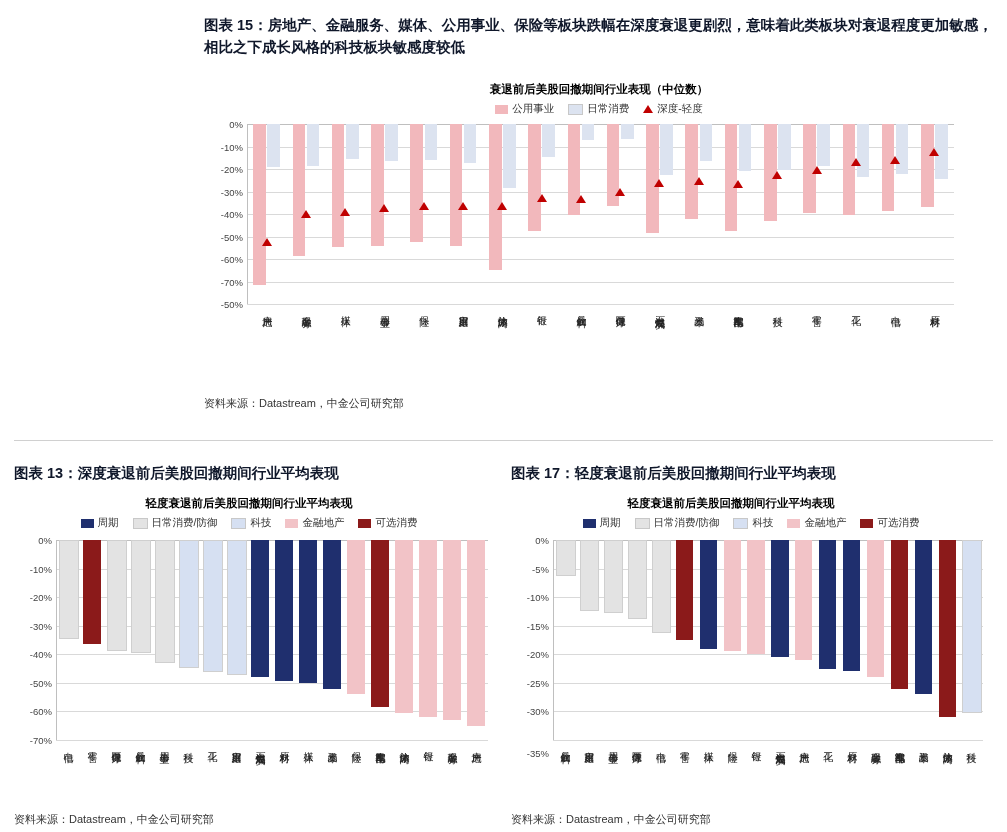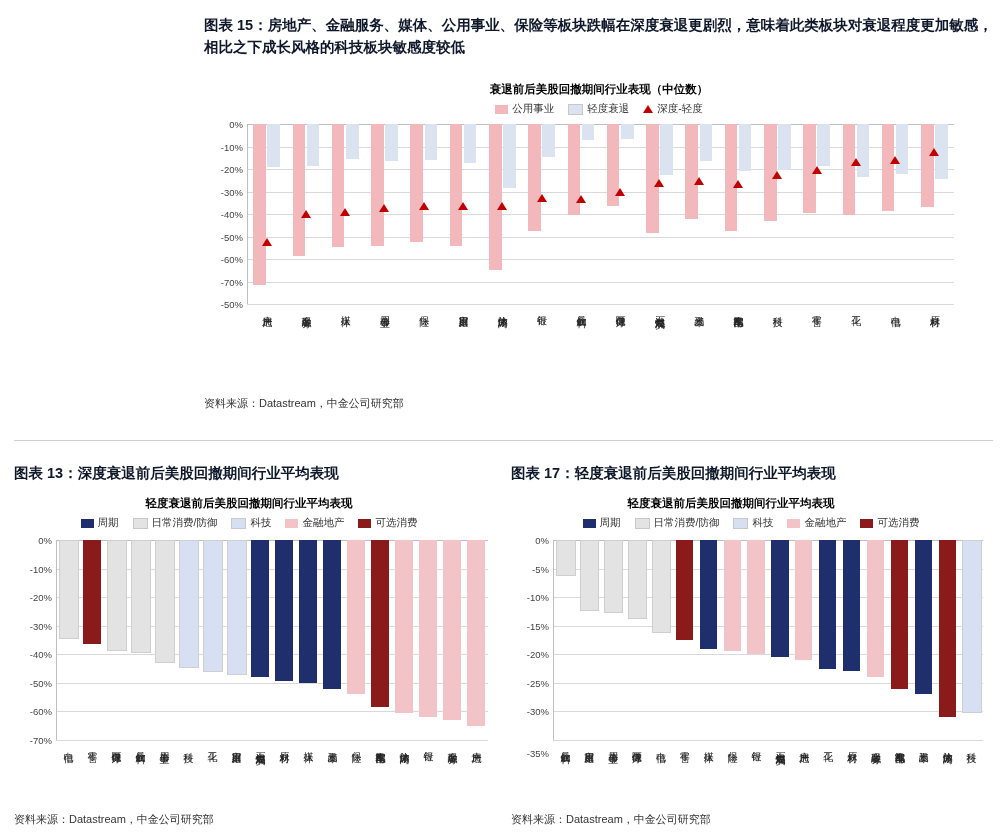--- a/index.html
+++ b/index.html
@@ -75,21 +75,21 @@
 </div>
 
 <div class="box" style="left:204px;top:96px;width:790px;">
   <div class="legend" id="legend15">
       <div class="item">
         <span class="sw" style="background: rgb(242, 184, 188);"></span>
         <span>公用事业</span>
       </div>
       <div class="item">
         <span class="sw" style="background: rgb(220, 227, 240); border: 1px solid rgb(200, 200, 200);"></span>
-        <span>轻度衰退</span>
+        <span>日常消费</span>
       </div>
       <div class="item">
         <span class="sw tri" style="border-bottom: 8px solid rgb(192, 0, 0); height: 0px; width: 0px;"></span>
         <span>深度-轻度</span>
       </div>
     </div>
 </div>
 
 <div class="plot" id="plot15" style="position:absolute;left:247px;top:124px;width:707px;height:180px;">
     <div class="zeroline" style="top: 0px;"></div>

